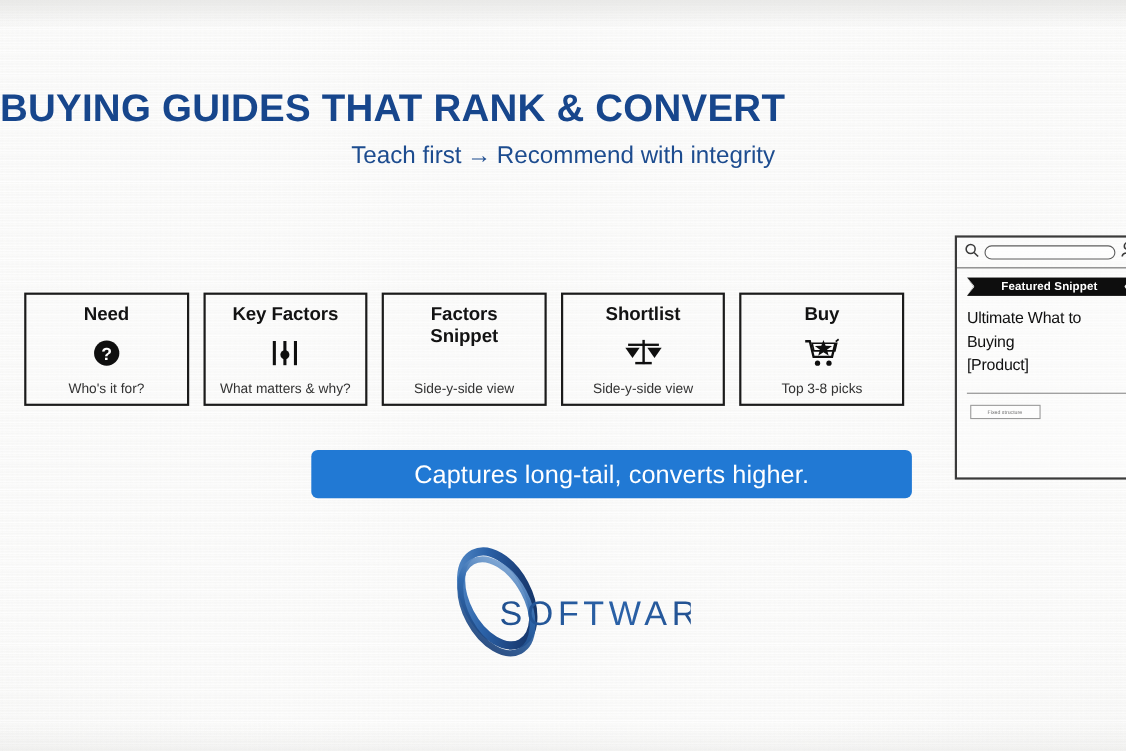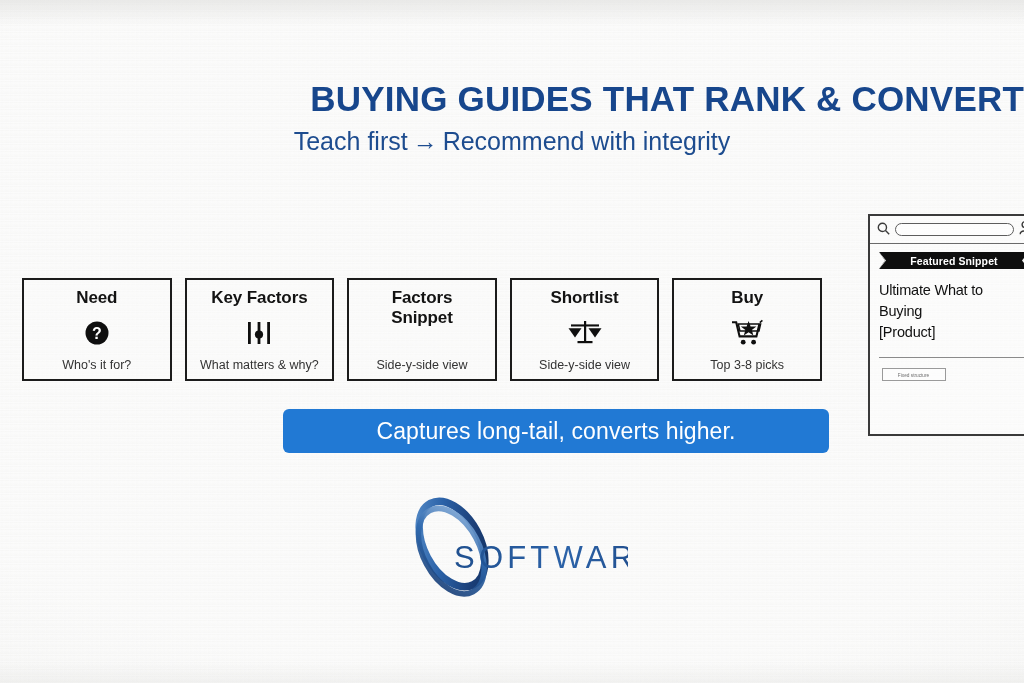--- a/index.html
+++ b/index.html
@@ -66,34 +66,34 @@
     position: absolute;
     inset: 0;
   }
 
   
   .title {
     position: absolute;
     top: 78px;
     left: 0;
     width: 1024px;
-    text-align: right;
+    text-align: left;
     font-size: 35px;
     line-height: 42px;
     font-weight: bold;
     letter-spacing: 0.2px;
     color: #17468c;
   }
   .subtitle {
     position: absolute;
     top: 124px;
     left: 0;
     width: 1024px;
     text-align: center;
-    font-size: 25px;
+    font-size: 22px;
     line-height: 34px;
     font-weight: normal;
     color: #1d4c8f;
   }
   .subtitle .arrow { padding: 0 5px; font-weight: normal; }
 
   
   .steps {
     position: absolute;
     top: 266px;
@@ -106,21 +106,20 @@
   .step {
     flex: 1 1 0;
     height: 103px;
     border: 2px solid #1b1b1b;
     background: rgba(255,255,255,0.16);
     position: relative;
     display: flex;
     flex-direction: column;
     align-items: center;
     padding-top: 8px;
-    margin-top: 12px;
   }
   .step-title {
     font-size: 17px;
     line-height: 20px;
     font-weight: bold;
     color: #131313;
     text-align: center;
     letter-spacing: -0.1px;
   }
   .step-icon {

